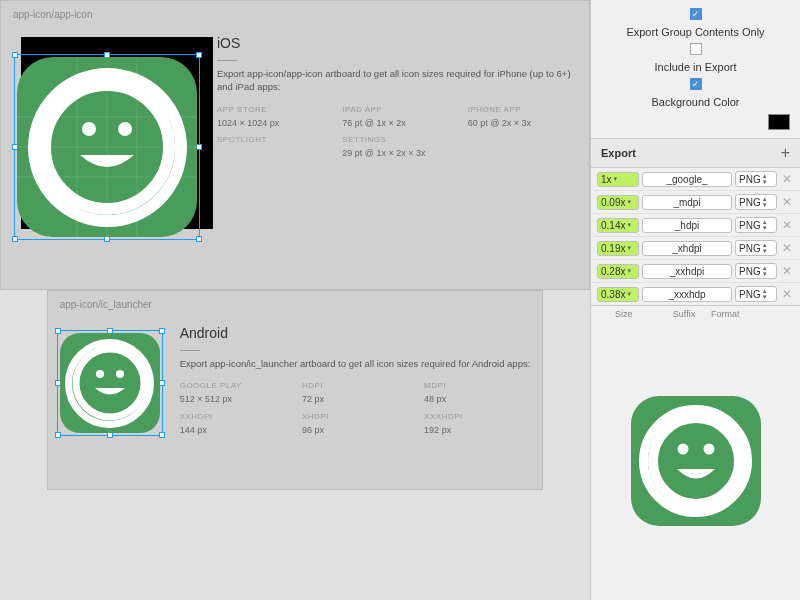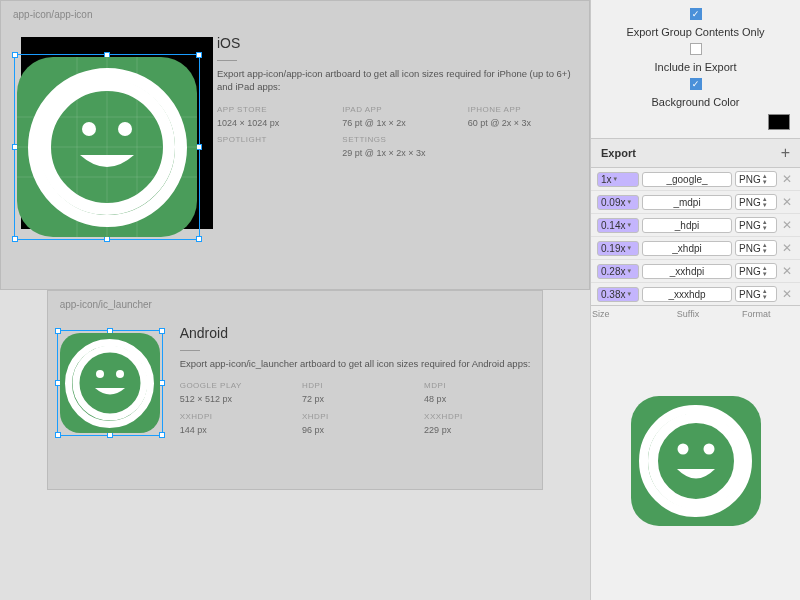--- a/index.html
+++ b/index.html
@@ -277,21 +277,21 @@
       border-bottom: 1px solid #e0e0e0;
     }
 
     .export-row:last-child {
       border-bottom: none;
     }
 
     .size-dropdown {
       display: flex;
       align-items: center;
-      background: #c4b5fd;
+      background: #bef264;
       border: 1px solid #c0c0c0;
       border-radius: 3px;
       padding: 1px 3px;
       font-size: 10px;
       color: #333;
       width: 42px;
       gap: 2px;
     }
 
     .dropdown-arrow {
@@ -335,22 +335,22 @@
     .remove-btn {
       font-size: 12px;
       color: #aaa;
       cursor: pointer;
       width: 14px;
       text-align: center;
     }
 
     .col-headers {
       display: flex;
-      padding: 3px 1px;
-      gap: 1px;
+      padding: 3px 24px;
+      gap: 9px;
       font-size: 9px;
       color: #888;
     }
 
     .col-size { width: 42px; }
     .col-suffix { flex: 1; text-align: center; }
     .col-format { width: 42px; }
     .col-remove { width: 14px; }
 
     
@@ -503,21 +503,21 @@
           <div>
             <div class="info-section-title">XXHDPI</div>
             <div class="info-value">144 px</div>
           </div>
           <div>
             <div class="info-section-title">XHDPI</div>
             <div class="info-value">96 px</div>
           </div>
           <div>
             <div class="info-section-title">XXXHDPI</div>
-            <div class="info-value">229 px</div>
+            <div class="info-value">192 px</div>
           </div>
         </div>
       </div>
     </div>
   </div>
 
 </div>
 
 <div class="right-panel">
 

